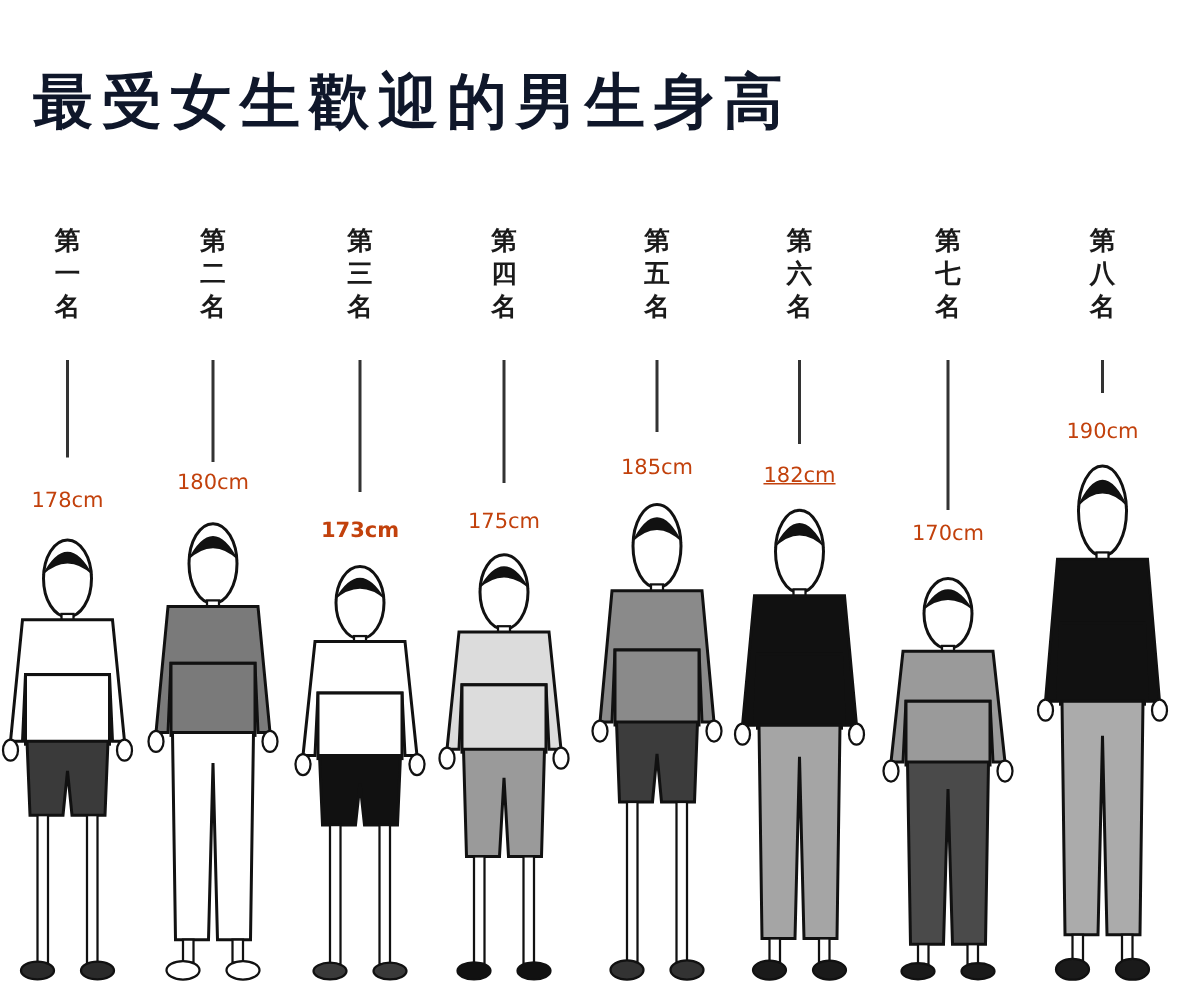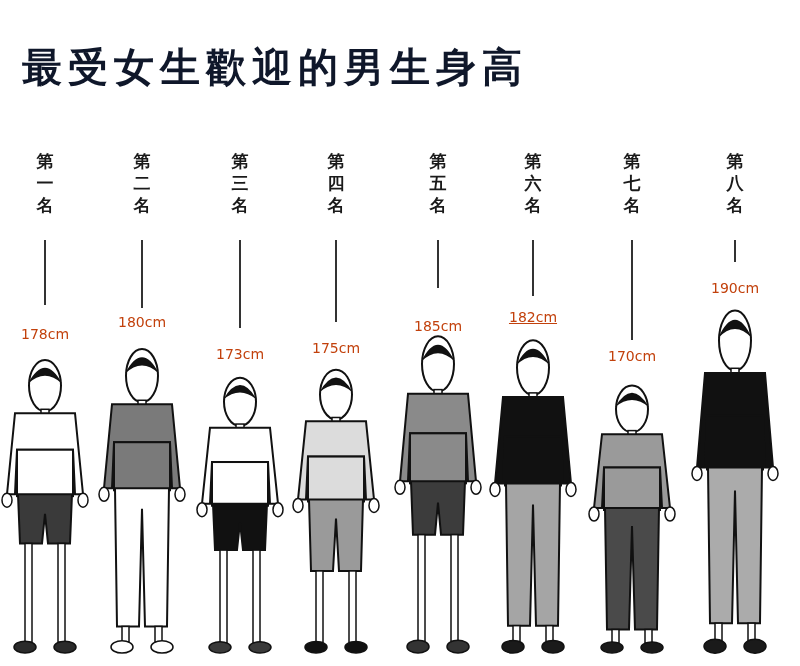--- a/index.html
+++ b/index.html
@@ -76,21 +76,21 @@
     <ellipse cx="88" cy="149.26666666666668" rx="5" ry="7" fill="#fff" stroke="#111" stroke-width="1.5"></ellipse>
   </svg>
     </div>
     <div class="col" style="left: 190px;">
       <div class="rank">
         <span>第</span>
         <span>三</span>
         <span>名</span>
       </div>
       <div class="line" style="top: 240px; height: 88px;"></div>
-      <div class="height" style="top: 346px;">173cm</div>
+      <div class="height" style="top: 346px; font-weight: bold;">173cm</div>
       <svg class="fig" width="100" height="284" style="top: 374px;">
     <ellipse cx="50" cy="27.8" rx="16" ry="24.093333333333334" fill="#fff" stroke="#111" stroke-width="2"></ellipse>
     <path d="M33 25.946666666666665 Q50 -3.7066666666666666 67 25.946666666666665 Q50 11.12 33 25.946666666666665" fill="#111"></path>
     <rect x="46" y="50.04" width="8" height="7.413333333333333" fill="#fff" stroke="#111" stroke-width="1.5"></rect>
     <path d="M20 53.74666666666666 L80 53.74666666666666 L88 129.73333333333332 L80 129.73333333333332 L78 88.03333333333333 L22 88.03333333333333 L20 129.73333333333332 L12 129.73333333333332 Z" fill="#ffffff" stroke="#111" stroke-width="2"></path>
     <rect x="22" y="88.03333333333333" width="56" height="43.69999999999999" fill="#ffffff" stroke="#111" stroke-width="2"></rect>
     <path d="M23 129.73333333333332 L77 129.73333333333332 L75 176.06666666666666 L53 176.06666666666666 L50 148.26666666666665 L47 176.06666666666666 L25 176.06666666666666 Z" fill="#111111" stroke="#111" stroke-width="2"></path>
     <rect x="30" y="176.06666666666666" width="7" height="92.66666666666667" fill="#fff" stroke="#111" stroke-width="1.5"></rect>
     <rect x="63" y="176.06666666666666" width="7" height="92.66666666666667" fill="#fff" stroke="#111" stroke-width="1.5"></rect>
     <ellipse cx="30" cy="273.3666666666667" rx="11" ry="5.56" fill="#3a3a3a" stroke="#111" stroke-width="1.5"></ellipse>
@@ -122,21 +122,21 @@
     <ellipse cx="88" cy="139.46666666666667" rx="5" ry="7" fill="#fff" stroke="#111" stroke-width="1.5"></ellipse>
   </svg>
     </div>
     <div class="col" style="left: 388px;">
       <div class="rank">
         <span>第</span>
         <span>五</span>
         <span>名</span>
       </div>
       <div class="line" style="top: 240px; height: 48px;"></div>
-      <div class="height" style="top: 318px;">185cm</div>
+      <div class="height" style="top: 304px;">185cm</div>
       <svg class="fig" width="100" height="326" style="top: 332px;">
     <ellipse cx="50" cy="32" rx="16" ry="27.733333333333334" fill="#fff" stroke="#111" stroke-width="2"></ellipse>
     <path d="M33 29.866666666666667 Q50 -4.266666666666667 67 29.866666666666667 Q50 12.8 33 29.866666666666667" fill="#111"></path>
     <rect x="46" y="57.6" width="8" height="8.533333333333333" fill="#fff" stroke="#111" stroke-width="1.5"></rect>
     <path d="M20 61.86666666666667 L80 61.86666666666667 L88 149.33333333333334 L80 149.33333333333334 L78 101.33333333333333 L22 101.33333333333333 L20 149.33333333333334 L12 149.33333333333334 Z" fill="#8a8a8a" stroke="#111" stroke-width="2"></path>
     <rect x="22" y="101.33333333333333" width="56" height="50.000000000000014" fill="#8a8a8a" stroke="#111" stroke-width="2"></rect>
     <path d="M23 149.33333333333334 L77 149.33333333333334 L75 202.66666666666666 L53 202.66666666666666 L50 170.66666666666669 L47 202.66666666666666 L25 202.66666666666666 Z" fill="#3c3c3c" stroke="#111" stroke-width="2"></path>
     <rect x="30" y="202.66666666666666" width="7" height="106.66666666666667" fill="#fff" stroke="#111" stroke-width="1.5"></rect>
     <rect x="63" y="202.66666666666666" width="7" height="106.66666666666667" fill="#fff" stroke="#111" stroke-width="1.5"></rect>
     <ellipse cx="30" cy="314.6666666666667" rx="11" ry="6.4" fill="#333333" stroke="#111" stroke-width="1.5"></ellipse>

